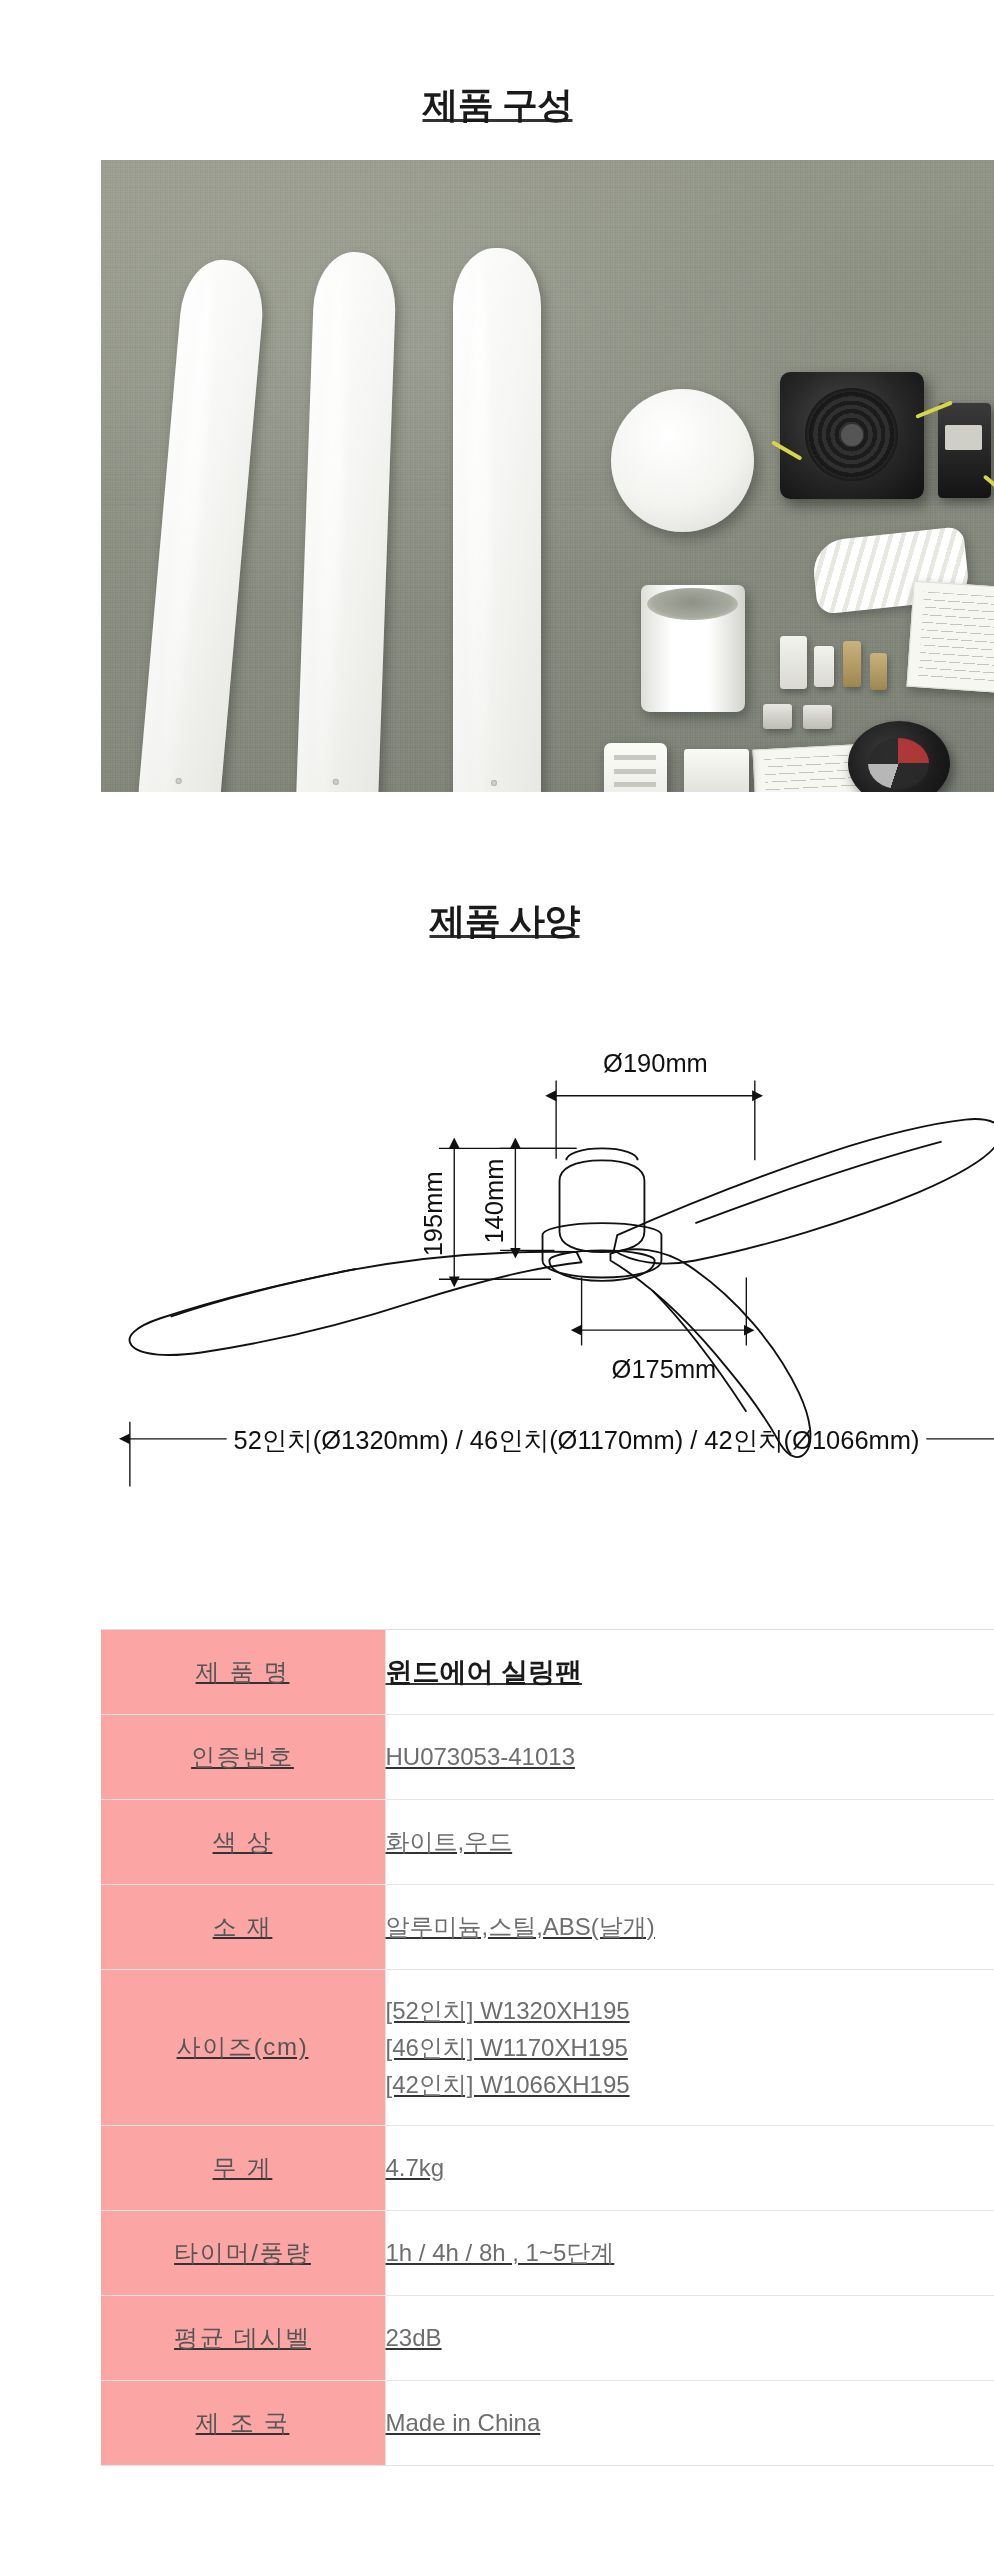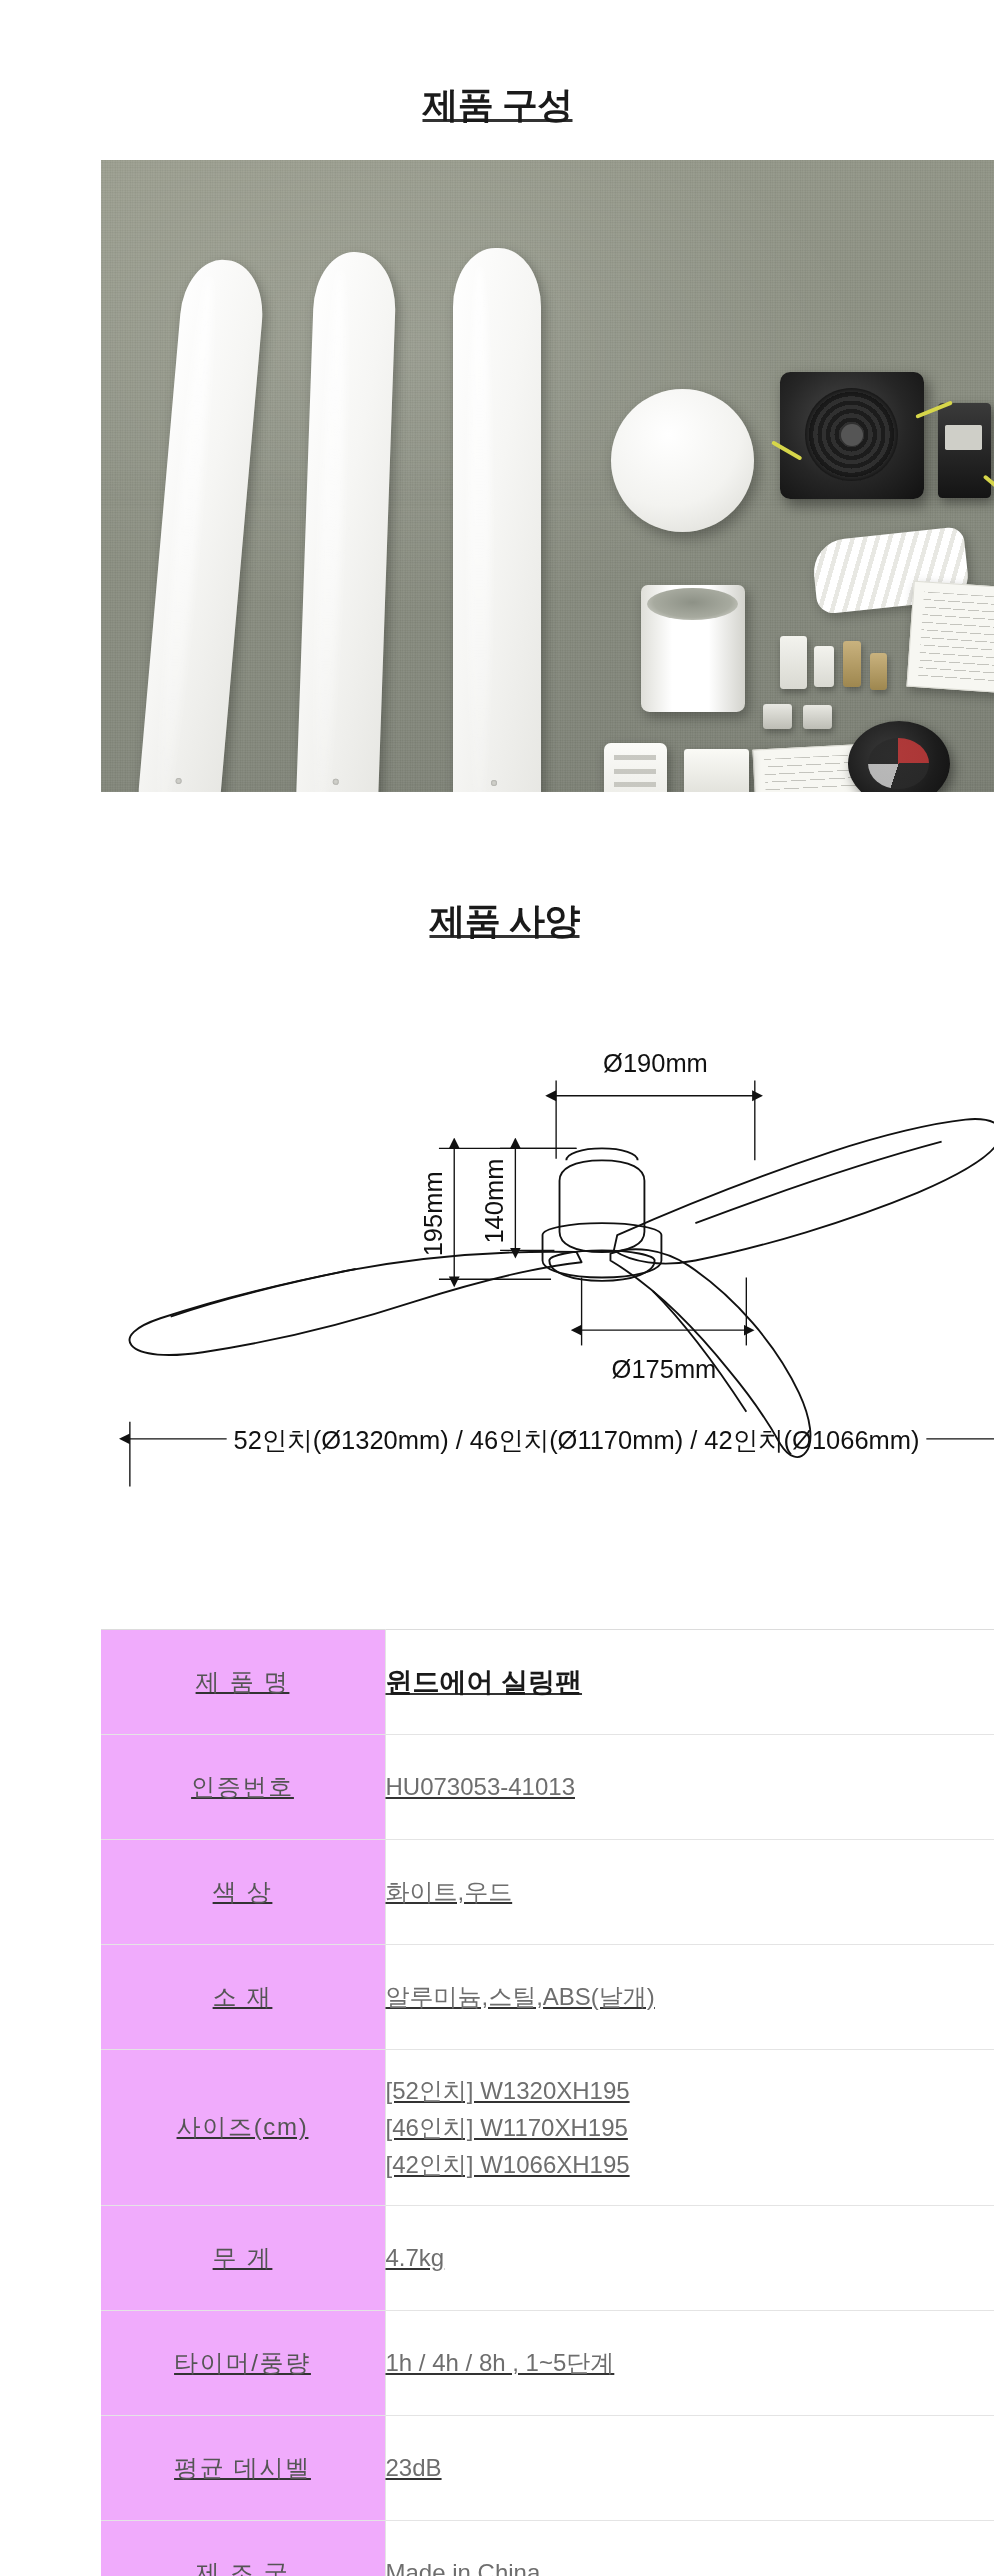--- a/index.html
+++ b/index.html
@@ -242,26 +242,26 @@
   
   .spec-table {
     margin: 54px auto 0 auto;
     width: 909px;
     border-collapse: collapse;
     border-top: 0.8px solid #dcdcdc;
   }
   .spec-table tr { border-bottom: 0.8px solid #e4e4e4; }
   .spec-table th {
     width: 284px;
-    background: #f0abfc;
+    background: #fca5a5;
     color: #555555;
     font-weight: normal;
     font-size: 24px;
     letter-spacing: 1.7px;
-    padding: 36px 0;
+    padding: 26px 0;
     text-align: center;
     border-right: 0.8px solid #e4e4e4;
   }
   .spec-table td {
     text-align: left;
     font-size: 24px;
     color: #6e6e6e;
     padding: 22px 0;
     letter-spacing: 0px;
   }

